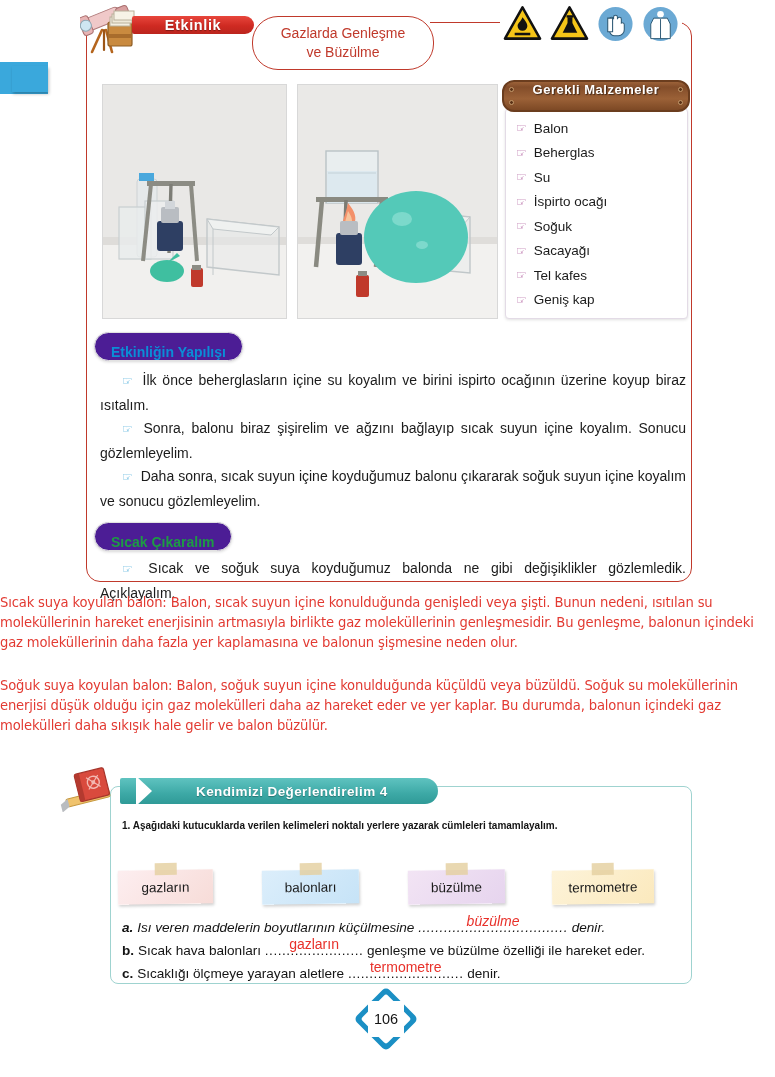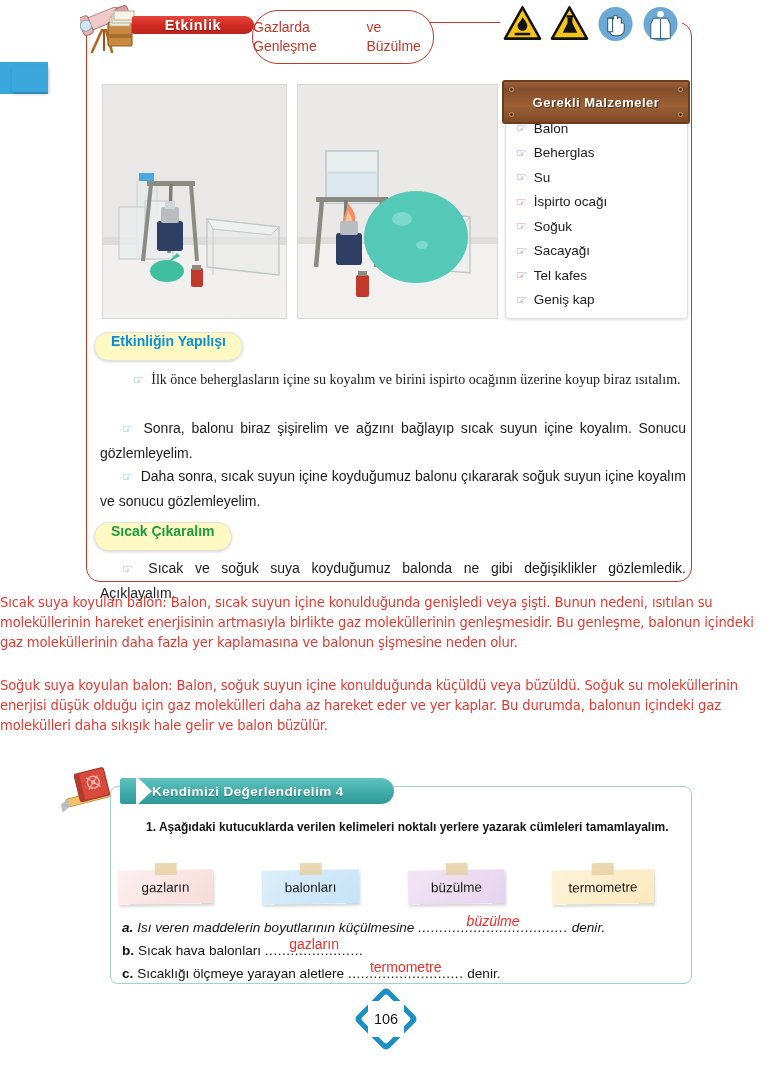--- a/index.html
+++ b/index.html
@@ -68,27 +68,27 @@
     color: #ffffff;
     font-size: 14.5px;
     font-weight: bold;
     letter-spacing: .6px;
     text-shadow: 0 1px 1px rgba(0,0,0,.35);
   }
 
   
   #activity-title {
     position: absolute;
-    left: 252px; top: 10px;
+    left: 252px; top: 16px;
     width: 180px; height: 52px;
     border: 1.8px solid #c0392b;
     border-radius: 26px;
     background: #ffffff;
     z-index: 5;
-    display: flex; 
+    display: flex; flex-direction: column;
     align-items: center; justify-content: center;
     line-height: 1.38;
   }
   #activity-title span {
     color: #c0392b;
     font-size: 14px;
   }
 
   
   #safety-icons {
@@ -117,26 +117,26 @@
     left: 505px; top: 108px;
     width: 181px; height: 209px;
     background: #ffffff;
     border: 1px solid #e3dbe6;
     border-radius: 4px;
     box-shadow: 0 1px 3px rgba(0,0,0,.12);
   }
   #materials-sign {
     position: absolute;
     left: 502px; top: 80px;
-    width: 188px; height: 44px;
-    border-radius: 3px;
+    width: 188px; height: 32px;
+    border-radius: 12px;
     background: linear-gradient(180deg,#9c6239 0%, #834d2a 18%, #9b6137 60%, #7d4925 100%);
     border: 2px solid #6b3d1e;
     box-sizing: border-box;
-    display: flex; align-items: center; justify-content: center;
+    display: flex; justify-content: center;
     z-index: 4;
   }
   #materials-sign span {
     color: #ffffff;
     font-size: 13px;
     font-weight: bold;
     letter-spacing: .5px;
     text-shadow: 1px 1px 1px rgba(0,0,0,.55);
   }
   .sign-screw {
@@ -153,45 +153,45 @@
     color: #1b1b1b;
     line-height: 1.0;
     height: 24.5px;
     display: flex; align-items: center;
   }
   .hand { color: #a0408c; font-size: 12px; margin-right: 7px; }
 
   
   .section-pill {
     position: absolute;
-    background: #fef9c3;
+    background: #4c1d95;
     border: 1.4px solid #e2e2e2;
     border-radius: 16px;
     box-shadow: 0 1px 3px rgba(0,0,0,.16);
-    display: flex; align-items: flex-start;
+    display: flex; align-items: flex-end;
     padding: 0 16px;
     height: 27px;
     z-index: 4;
   }
   .section-pill span { font-size: 14px; font-weight: bold; }
   #pill-yapilis { left: 94px; top: 332px; }
   #pill-yapilis span { color: #0b8ed6; }
   #pill-sonuc   { left: 94px; top: 522px; }
   #pill-sonuc span { color: #1d9b44; }
 
   
   .act-par {
     position: absolute;
     color: #1b1b1b;
     font-size: 14px;
     line-height: 1.75;
     text-align: justify;
   }
   .act-par .hand { color: #2e9fd4; font-size: 12px; margin-right: 4px; }
-  #par-1 { left: 111px; top: 368px; width: 586px; font-family: Liberation Serif, serif; }
+  #par-1 { left: 100px; top: 368px; width: 586px; }
   #par-2 { left: 100px; top: 416px; width: 586px; }
   #par-3 { left: 100px; top: 464px; width: 586px; }
   #par-4 { left: 100px; top: 556px; width: 586px; }
   .indent { display: inline-block; width: 22px; }
 
   
   .answer-block {
     position: absolute;
     left: 0px;
     width: 772px;
@@ -214,21 +214,21 @@
     box-sizing: border-box;
     background: #ffffff;
   }
   #assess-banner {
     position: absolute;
     left: 120px; top: 778px;
     width: 274px; height: 26px;
     background: linear-gradient(180deg,#5fc3c0 0%, #3da9a6 60%, #2f9a97 100%);
     border-radius: 2px 13px 13px 2px;
     z-index: 5;
-    display: flex; align-items: center;
+    display: flex; align-items: center; padding-left: 44px;
   }
   #assess-banner span {
     color: #ffffff;
     font-size: 13.5px;
     font-weight: bold;
     letter-spacing: .4px;
     margin-left: 32px;
     text-shadow: 0 1px 1px rgba(0,0,0,.3);
   }
   #assess-banner:before {
@@ -244,26 +244,25 @@
     position: absolute;
     left: 56px; top: 766px;
     width: 78px; height: 46px;
     z-index: 6;
   }
 
   #assess-question {
     position: absolute;
     left: 122px; top: 818px;
     width: 556px;
-    font-size: 12px;
+    font-size: 10px;
     font-weight: bold;
     color: #141414;
     line-height: 1.55;
     text-align: justify;
-    margin-left: 24px;
   }
 
   
   .sticky {
     position: absolute;
     height: 34px;
     top: 870px;
     display: flex; align-items: center; justify-content: center;
     font-size: 13.5px;
     color: #1b1b1b;
@@ -570,20 +569,21 @@
   <b>a.</b>
   <span>Isı veren maddelerin boyutlarının küçülmesine</span>
   <span class="blank-wrap"><span class="dots">...................................</span><span class="written">büzülme</span></span>
   <span>denir.</span>
 </div>
 
 <div class="fill-line" id="fill-b">
   <b>b.</b>
   <span>Sıcak hava balonları</span>
   <span class="blank-wrap"><span class="dots">.......................</span><span class="written">gazların</span></span>
+  <span>genleşme ve büzülme özelliği ile hareket eder.</span>
 </div>
 
 <div class="fill-line" id="fill-c">
   <b>c.</b>
   <span>Sıcaklığı ölçmeye yarayan aletlere</span>
   <span class="blank-wrap"><span class="dots">...........................</span><span class="written">termometre</span></span>
   <span>denir.</span>
 </div>
 
 <div id="page-number">

